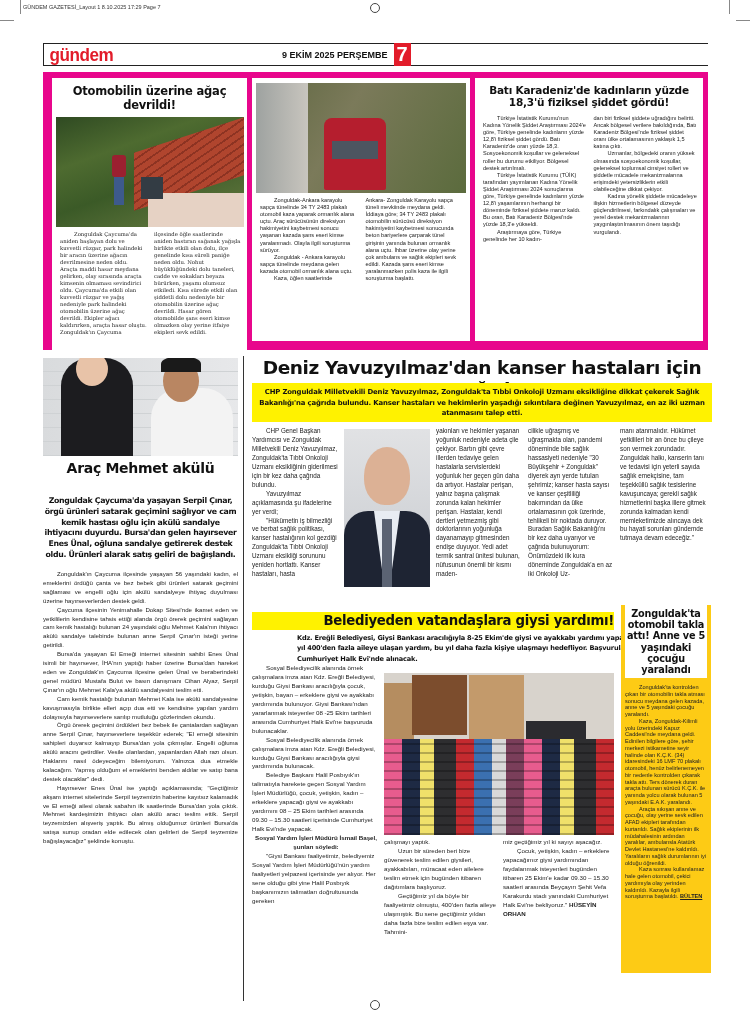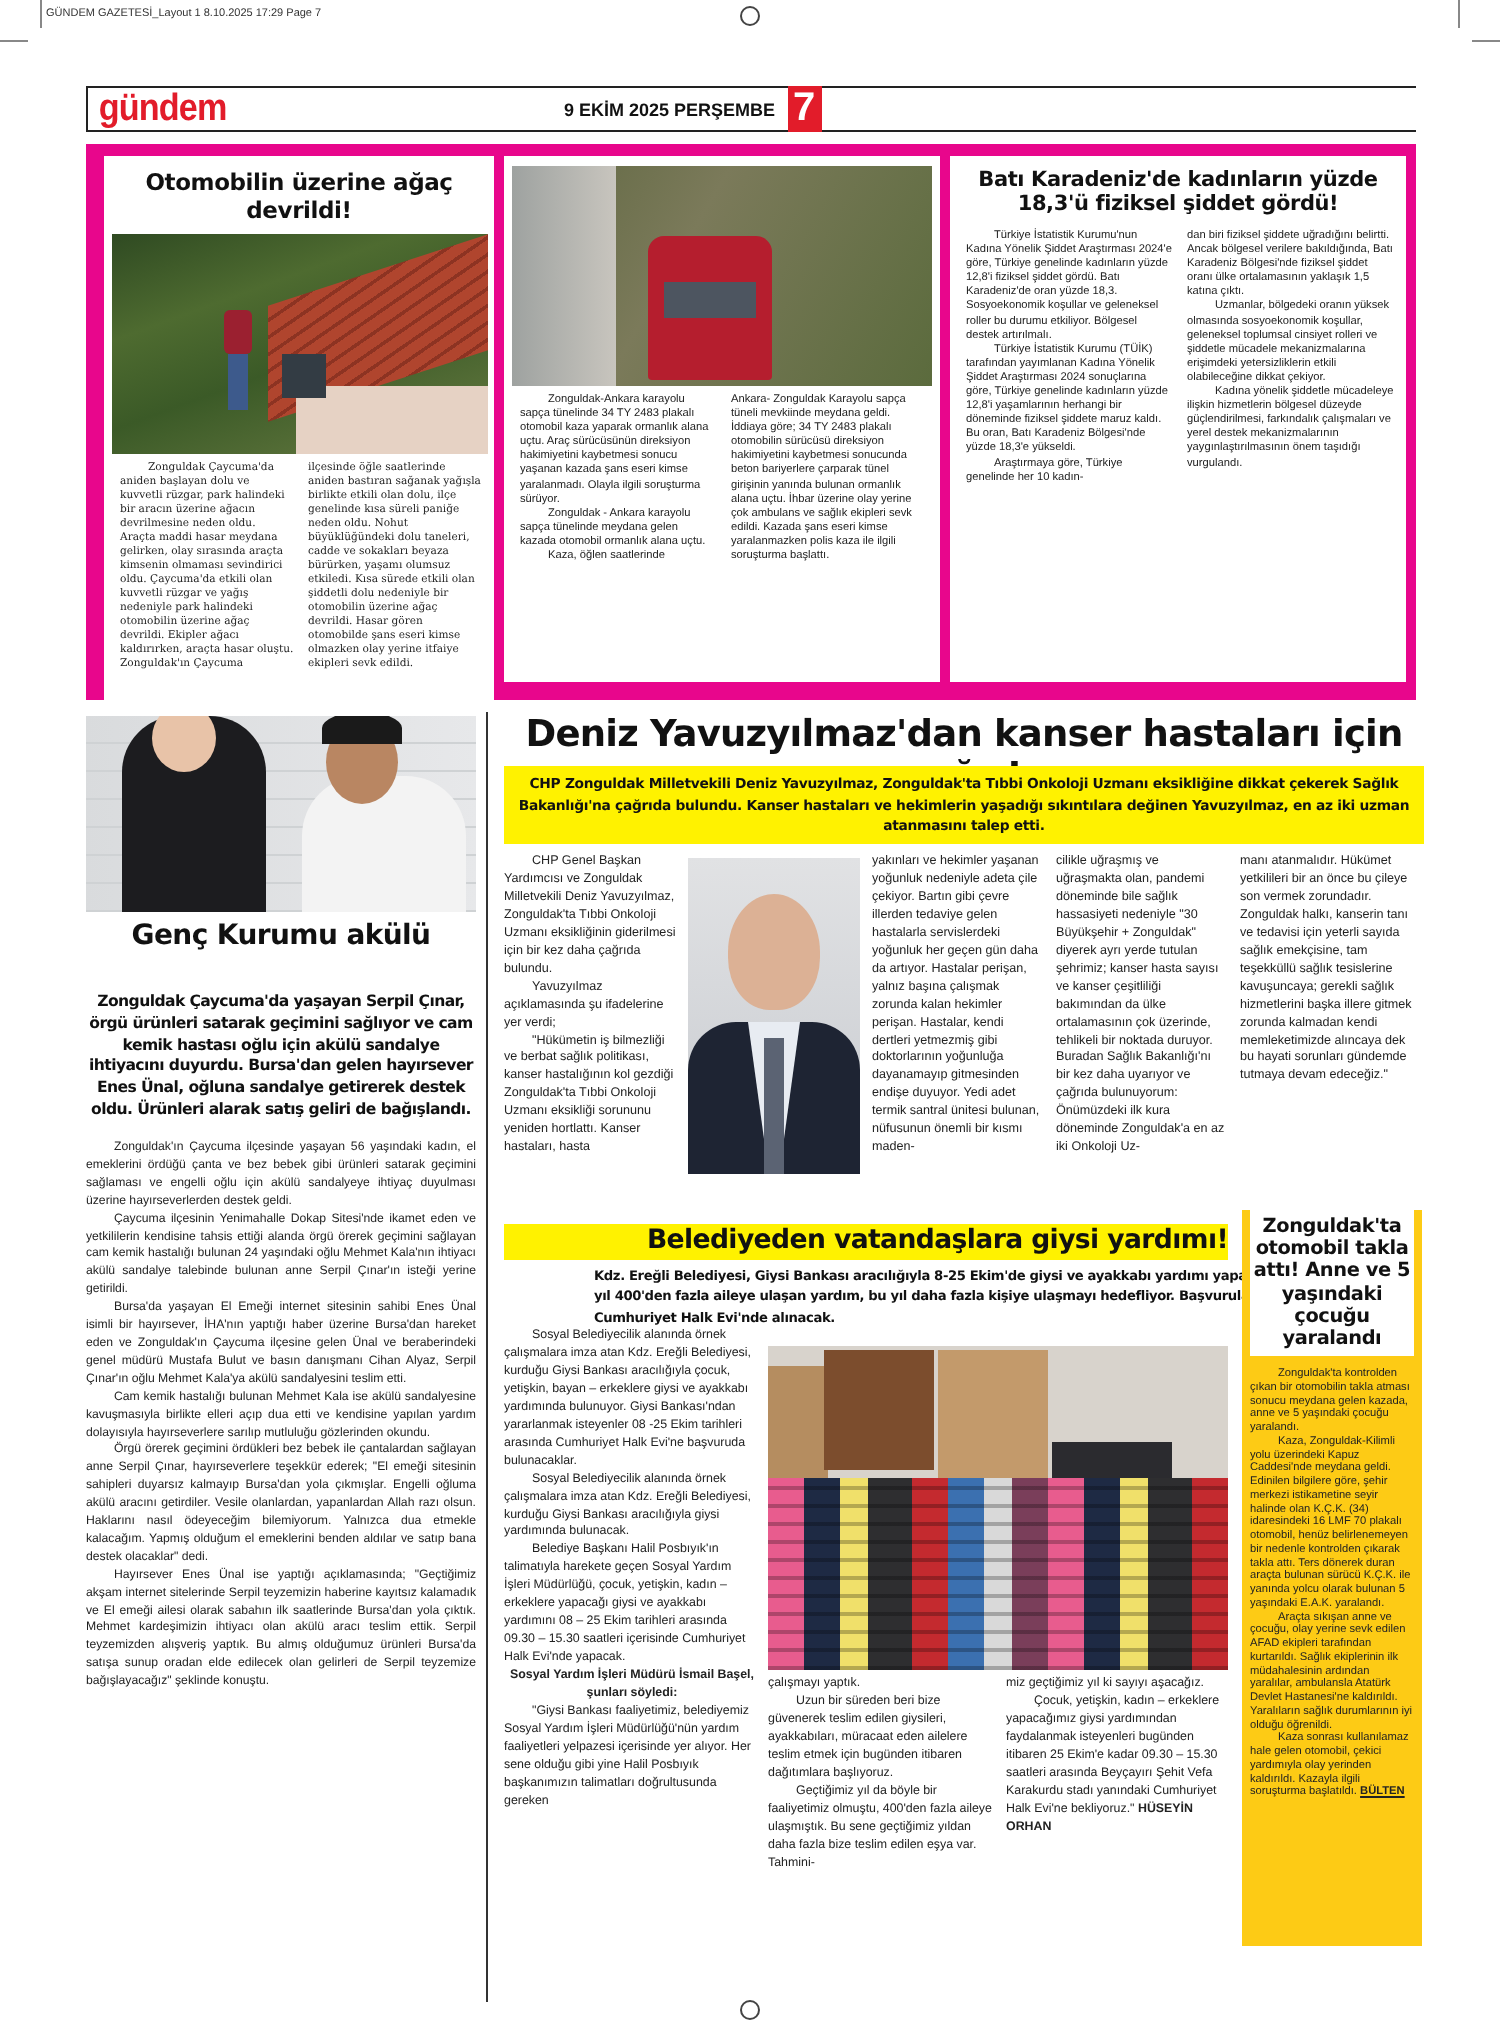--- a/index.html
+++ b/index.html
@@ -168,21 +168,21 @@
 
 <div class="genc-photo">
   <div class="bricks"></div>
     <div class="boy"></div>
     <div class="boyface"></div>
     <div class="man"></div>
     <div class="manface"></div>
     <div class="hair"></div>
 </div>
 <div class="genc-title">
-  <div>Genç Kurumu akülü</div>
+  <div>Araç Mehmet akülü</div>
 </div>
 <div class="genc-lead">Zonguldak Çaycuma'da yaşayan Serpil Çınar, örgü ürünleri satarak geçimini sağlıyor ve cam kemik hastası oğlu için akülü sandalye ihtiyacını duyurdu. Bursa'dan gelen hayırsever Enes Ünal, oğluna sandalye getirerek destek oldu. Ürünleri alarak satış geliri de bağışlandı.</div>
 <div class="genc-body">
   <p class="ind">Zonguldak'ın Çaycuma ilçesinde yaşayan 56 yaşındaki kadın, el emeklerini ördüğü çanta ve bez bebek gibi ürünleri satarak geçimini sağlaması ve engelli oğlu için akülü sandalyeye ihtiyaç duyulması üzerine hayırseverlerden destek geldi.</p>
   <p class="ind">Çaycuma ilçesinin Yenimahalle Dokap Sitesi'nde ikamet eden ve yetkililerin kendisine tahsis ettiği alanda örgü örerek geçimini sağlayan cam kemik hastalığı bulunan 24 yaşındaki oğlu Mehmet Kala'nın ihtiyacı akülü sandalye talebinde bulunan anne Serpil Çınar'ın isteği yerine getirildi.</p>
   <p class="ind">Bursa'da yaşayan El Emeği internet sitesinin sahibi Enes Ünal isimli bir hayırsever, İHA'nın yaptığı haber üzerine Bursa'dan hareket eden ve Zonguldak'ın Çaycuma ilçesine gelen Ünal ve beraberindeki genel müdürü Mustafa Bulut ve basın danışmanı Cihan Alyaz, Serpil Çınar'ın oğlu Mehmet Kala'ya akülü sandalyesini teslim etti.</p>
   <p class="ind">Cam kemik hastalığı bulunan Mehmet Kala ise akülü sandalyesine kavuşmasıyla birlikte elleri açıp dua etti ve kendisine yapılan yardım dolayısıyla hayırseverlere sarılıp mutluluğu gözlerinden okundu.</p>
   <p class="ind">Örgü örerek geçimini ördükleri bez bebek ile çantalardan sağlayan anne Serpil Çınar, hayırseverlere teşekkür ederek; "El emeği sitesinin sahipleri duyarsız kalmayıp Bursa'dan yola çıkmışlar. Engelli oğluma akülü aracını getirdiler. Vesile olanlardan, yapanlardan Allah razı olsun. Haklarını nasıl ödeyeceğim bilemiyorum. Yalnızca dua etmekle kalacağım. Yapmış olduğum el emeklerini benden aldılar ve satıp bana destek olacaklar" dedi.</p>
   <p class="ind">Hayırsever Enes Ünal ise yaptığı açıklamasında; "Geçtiğimiz akşam internet sitelerinde Serpil teyzemizin haberine kayıtsız kalamadık ve El emeği ailesi olarak sabahın ilk saatlerinde Bursa'dan yola çıktık. Mehmet kardeşimizin ihtiyacı olan akülü aracı teslim ettik. Serpil teyzemizden alışveriş yaptık. Bu almış olduğumuz ürünleri Bursa'da satışa sunup oradan elde edilecek olan gelirleri de Serpil teyzemize bağışlayacağız" şeklinde konuştu.</p>
 </div>

